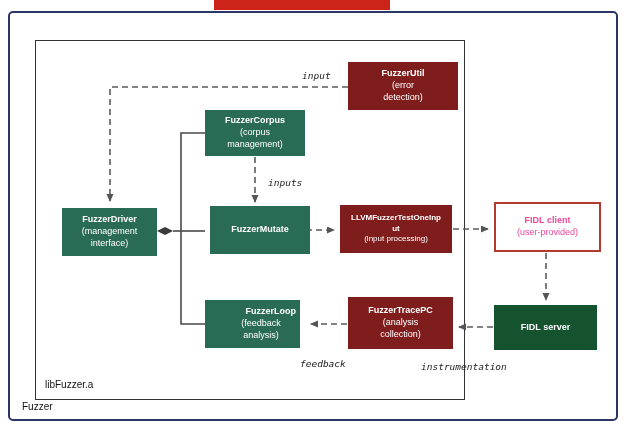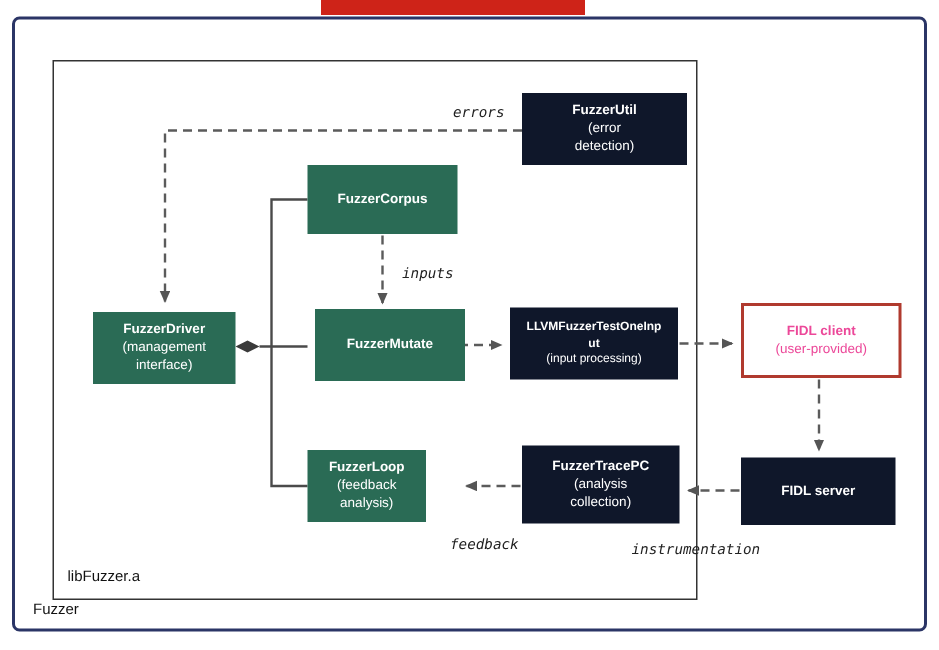--- a/index.html
+++ b/index.html
@@ -34,33 +34,33 @@
   .solid { stroke:#4a4a4a; stroke-width:1.6; fill:none; }
 
   .node {
     position:absolute; z-index:3;
     display:flex; flex-direction:column; align-items:center; justify-content:center;
     text-align:center; line-height:1.3; padding:2px 4px;
   }
   .node .t { font-weight:bold; font-size:9px; }
   .node .s { font-size:9px; }
   .green { background:#2a6b55; color:#fff; }
-  .navy  { background:#0f172a; color:#fff; }
+  .navy  { background:#7f1d1d; color:#fff; }
 
   #n-util   { left:348px; top:62px;  width:110px; height:48px; }
   #n-corpus { left:205px; top:110px; width:100px; height:46px; }
   #n-driver { left:62px;  top:208px; width:95px;  height:48px; }
   #n-mutate { left:210px; top:206px; width:100px; height:48px; }
   #n-llvm   { left:340px; top:205px; width:112px; height:48px; }
-  #n-loop   { left:205px; top:300px; width:79px; height:48px; }
+  #n-loop   { left:205px; top:300px; width:95px; height:48px;align-items:flex-end; }
   #n-trace  { left:348px; top:297px; width:105px; height:52px; }
   #n-client { left:494px; top:202px; width:107px; height:50px;
               background:#fff; border:2px solid #b03a2e; color:#ec4899; }
   #n-server { left:494px; top:305px; width:103px; height:45px;
-              background:#0f172a; color:#fff; }
+              background:#14532d; color:#fff; }
 
   .narrow-sub .s { max-width:64px; }
   #n-trace.narrow-sub .s, #n-loop.narrow-sub .s { max-width:70px; }
 
   #n-llvm .t { font-size:8px; word-break:break-all; max-width:90px; }
   #n-llvm .s { font-size:8px; }
 
   .edge-label {
     position:absolute; z-index:4;
     font-family:"DejaVu Sans Mono", monospace; font-style:italic;
@@ -102,20 +102,21 @@
     <polygon points="157,231 165,227 173,231 165,235" fill="#3a3a3a"></polygon>
   </svg>
 
   <div class="node navy narrow-sub" id="n-util">
     <div class="t">FuzzerUtil</div>
     <div class="s">(error detection)</div>
   </div>
 
   <div class="node green narrow-sub" id="n-corpus">
     <div class="t">FuzzerCorpus</div>
+    <div class="s">(corpus management)</div>
   </div>
 
   <div class="node green narrow-sub" id="n-driver">
     <div class="t">FuzzerDriver</div>
     <div class="s">(management interface)</div>
   </div>
 
   <div class="node green narrow-sub" id="n-mutate">
     <div class="t">FuzzerMutate</div>
   </div>
@@ -137,18 +138,18 @@
 
   <div class="node" id="n-client">
     <div class="t">FIDL client</div>
     <div class="s">(user-provided)</div>
   </div>
 
   <div class="node" id="n-server">
     <div class="t">FIDL server</div>
   </div>
 
-  <div class="edge-label" id="el-errors">errors</div>
+  <div class="edge-label" id="el-errors">input</div>
   <div class="edge-label" id="el-inputs">inputs</div>
   <div class="edge-label" id="el-feedback">feedback</div>
   <div class="edge-label" id="el-instr">instrumentation</div>
 
 </div>
 
 </body></html>

